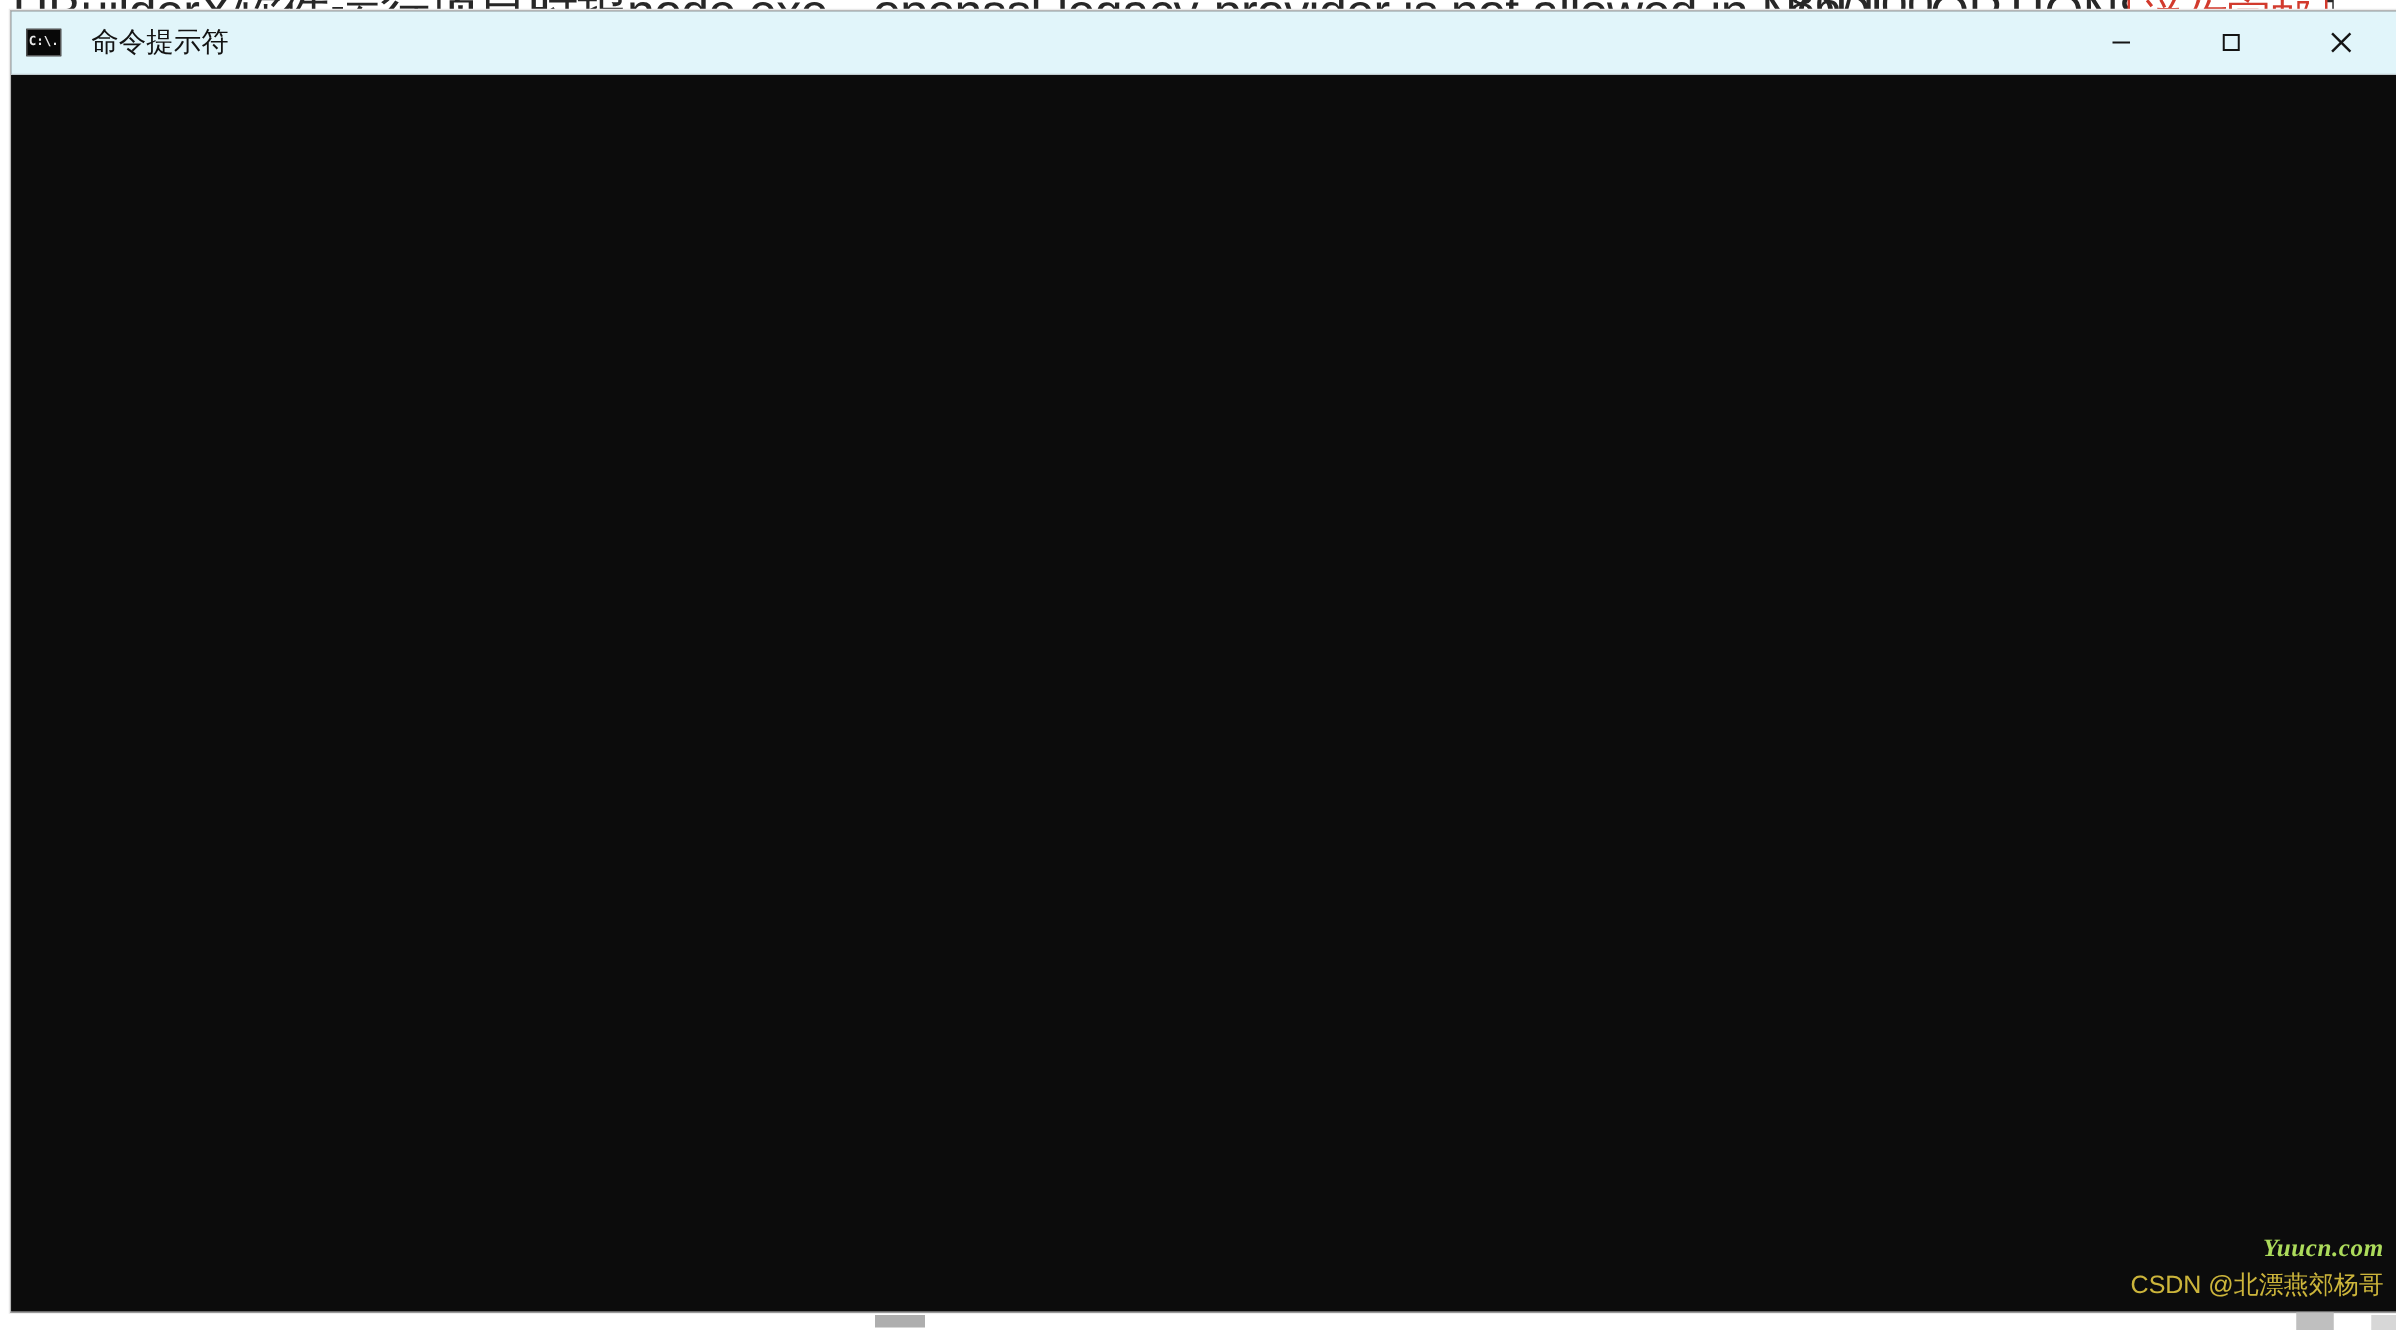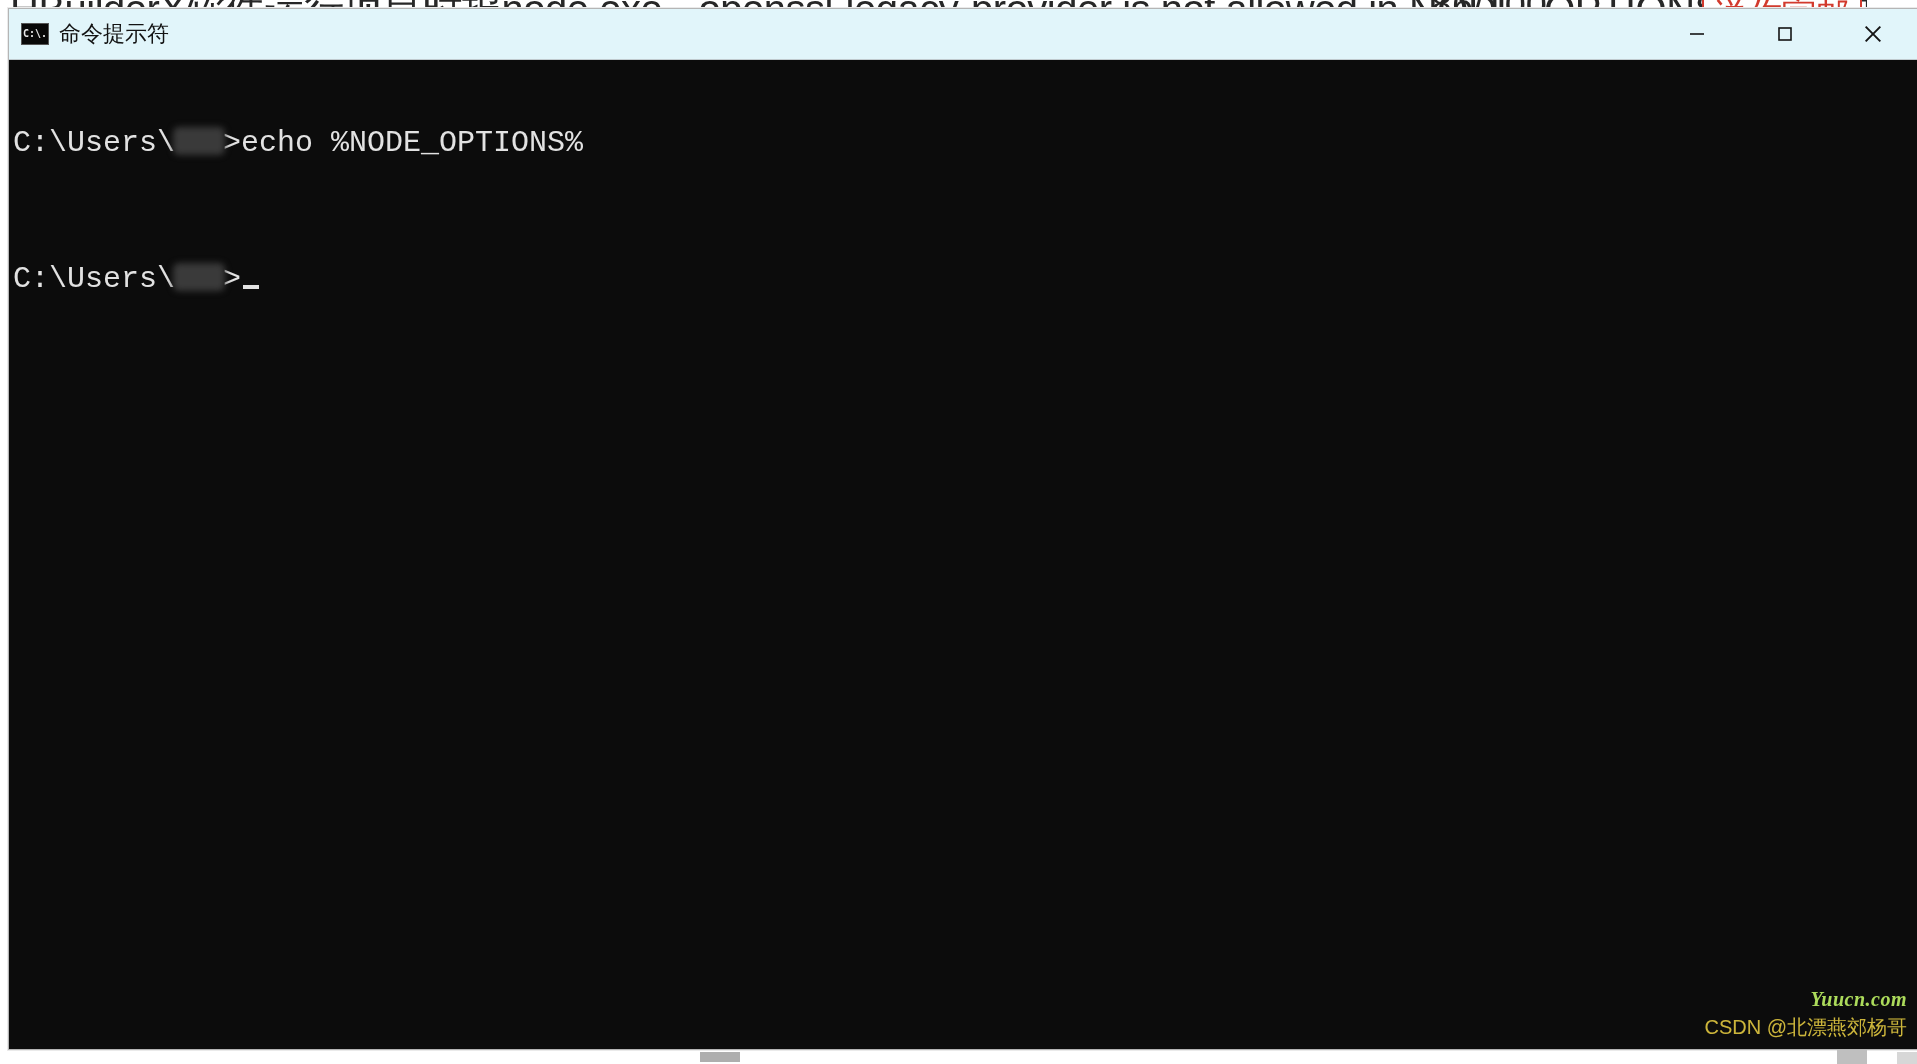--- a/index.html
+++ b/index.html
@@ -78,21 +78,21 @@
     display: inline-flex;
     align-items: center;
     justify-content: center;
     color: #e8e8e8;
     font: 700 10px/1 "Consolas", monospace;
     letter-spacing: 0;
     border: 1px solid #555;
   }
 
   .titlebar .title-text {
-    margin-left: 10px;
+    margin-left: 24px;
     font-size: 22px;
     color: #131313;
     font-family: "Microsoft YaHei", "Segoe UI", sans-serif;
   }
 
   .window-controls {
     position: absolute;
     right: 0;
     top: 0;
     height: 100%;
@@ -217,23 +217,21 @@
       <div class="ctl ctl-close">
         <svg viewBox="0 0 18 18">
           <line x1="3" y1="3" x2="15" y2="15"></line>
           <line x1="15" y1="3" x2="3" y2="15"></line>
         </svg>
       </div>
     </div>
   </div>
 
   <div class="terminal">
-<span class="line"><span>C:\Users\</span><span class="smudge"></span><span>&gt;</span><span>echo %NODE_OPTIONS%</span></span>
 <span class="line"> </span>
-<span class="line"><span>C:\Users\</span><span class="smudge"></span><span>&gt;</span><span class="cursor"></span></span>
 
     <div class="wm1">Yuucn.com</div>
     <div class="wm2">CSDN @北漂燕郊杨哥</div>
   </div>
 </div>
 
 <div class="page-scroll-segment"></div>
 <div class="page-scroll-segment2"></div>
 <div class="page-scroll-hint"></div>
 

